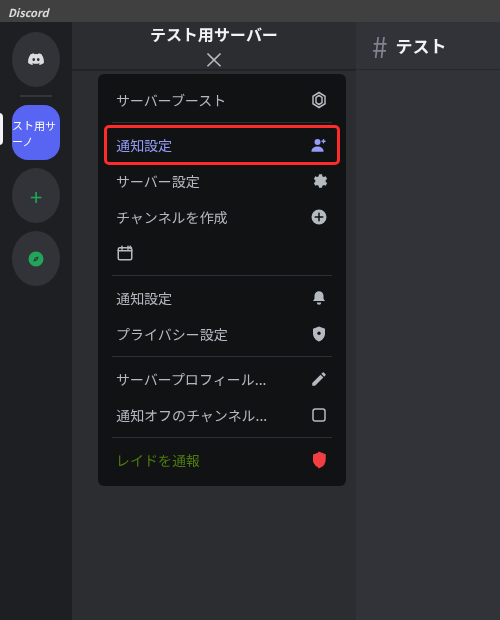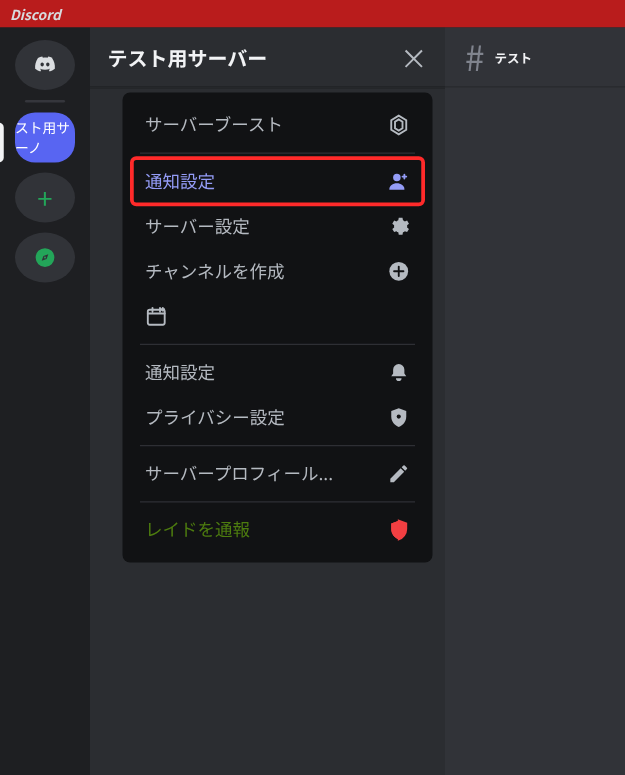--- a/index.html
+++ b/index.html
@@ -7,21 +7,21 @@
   width: 500px;
   height: 620px;
   background: #1e1f22;
   font-family: "Hiragino Sans", "Noto Sans JP", sans-serif;
   overflow: hidden;
   position: relative;
   color: #dbdee1;
 }
 .titlebar {
   height: 22px;
-  background: #b91c1c;
+  background: #404040;
   color: #d8dadd;
   font-size: 11px;
   font-weight: bold;
   font-style: italic;
   padding: 4px 8px;
 }
 .app {
   display: flex;
   height: calc(100% - 22px);
 }
@@ -29,21 +29,21 @@
   width: 72px;
   background: #1e1f22;
   display: flex;
   flex-direction: column;
   align-items: center;
   padding-top: 10px;
   gap: 8px;
 }
 .guild-pill {
   width: 48px;
-  height: 40px;
+  height: 55px;
   border-radius: 50%;
   background: #313338;
   display: flex;
   align-items: center;
   justify-content: center;
   cursor: pointer;
   position: relative;
 }
 .guild-pill.selected {
   border-radius: 16px;
@@ -78,20 +78,21 @@
   flex-direction: column;
 }
 .server-header {
   height: 48px;
   display: flex;
   align-items: center;
   padding: 0 14px;
   border-bottom: 1px solid rgba(0,0,0,0.25);
   box-shadow: 0 1px 0 rgba(0,0,0,0.2);
   cursor: pointer;
+  flex-direction: column;
 }
 .server-header .name {
   font-size: 16px;
   font-weight: 700;
   color: #f2f3f5;
   flex: 1;
 }
 .server-header .close {
   color: #b5bac1;
   font-size: 22px;
@@ -110,21 +111,21 @@
   padding: 0 16px;
   border-bottom: 1px solid rgba(0,0,0,0.2);
 }
 .hash {
   color: #80848e;
   font-size: 28px;
   font-weight: 400;
   margin-right: 8px;
 }
 .chan-name {
-  font-size: 10px;
+  font-size: 17px;
   font-weight: 700;
   color: #f2f3f5;
 }
 .dropdown {
   position: absolute;
   top: 74px;
   left: 98px;
   width: 248px;
   background: #111214;
   border-radius: 6px;
@@ -269,20 +270,26 @@
 
   <div class="menu-sep"></div>
 
   <div class="menu-item">
     <span class="text">サーバープロフィール...</span>
     <svg class="ic" viewBox="0 0 24 24" fill="currentColor">
         <path d="M3 17.25V21h3.75L17.8 9.94l-3.75-3.75zM20.7 7.04a1 1 0 0 0 0-1.41l-2.34-2.34a1 1 0 0 0-1.41 0l-1.83 1.83 3.75 3.75z"></path>
       </svg>
   </div>
 
+  <div class="menu-item">
+    <span class="text">通知オフのチャンネル...</span>
+    <svg class="ic" viewBox="0 0 24 24" fill="none" stroke="currentColor" stroke-width="2">
+        <rect x="4" y="4" width="16" height="16" rx="3"></rect>
+      </svg>
+  </div>
 
   <div class="menu-sep"></div>
 
   <div class="menu-item danger">
     <span class="text">レイドを通報</span>
     <svg class="ic" viewBox="0 0 24 24" fill="currentColor">
         <path d="M12 2 4 5v6c0 5 3.4 9.5 8 11 4.6-1.5 8-6 8-11V5zM12 2v20" stroke="#111214" stroke-width="0"></path>
         <path d="M12 2 4 5v6c0 5 3.4 9.5 8 11z" fill="currentColor"></path>
         <path d="M12 2l8 3v6c0 5-3.4 9.5-8 11z" fill="none" stroke="currentColor" stroke-width="2"></path>
       </svg>

